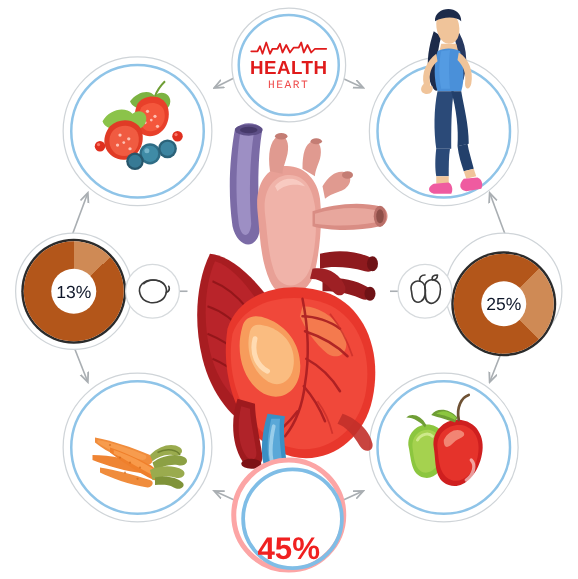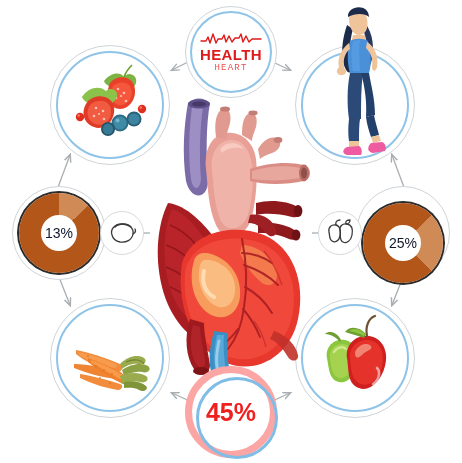--- a/index.html
+++ b/index.html
@@ -30,22 +30,22 @@
     position:absolute;left:4px;top:4px;width:82px;height:82px;
     border-radius:50%;border:2px solid #8fc4e8;box-sizing:border-box;
   }
   .label-text{position:relative;text-align:center;line-height:1;}
   .ecg{display:block;margin:0 auto 2px;}
   .t-health{font-size:15px;font-weight:bold;color:#e01b1b;letter-spacing:.4px;}
   .t-heart{font-size:9px;color:#ef4b4b;letter-spacing:1.2px;margin-top:2px;font-family:Liberation Mono, monospace;}
 
   
   .pct-circle{
-    width:92px;height:92px;border:7px solid #fca5a5;background:#fff;
-    display:flex;align-items:center;justify-content:center;
+    width:92px;height:92px;border:4px solid #fca5a5;background:#fff;
+    display:flex;align-items:flex-end;justify-content:center;
   }
   .pct-circle .inner-ring{
     position:absolute;left:4px;top:4px;width:82px;height:82px;
     border-radius:50%;border:3px solid #7fbde6;box-sizing:border-box;
   }
   .pct-circle .val{position:relative;font-size:25px;font-weight:bold;color:#f02020;}
 
   
   .donut-wrap{
     width:94px;height:94px;border:1px solid #cfd4d8;background:#fff;

